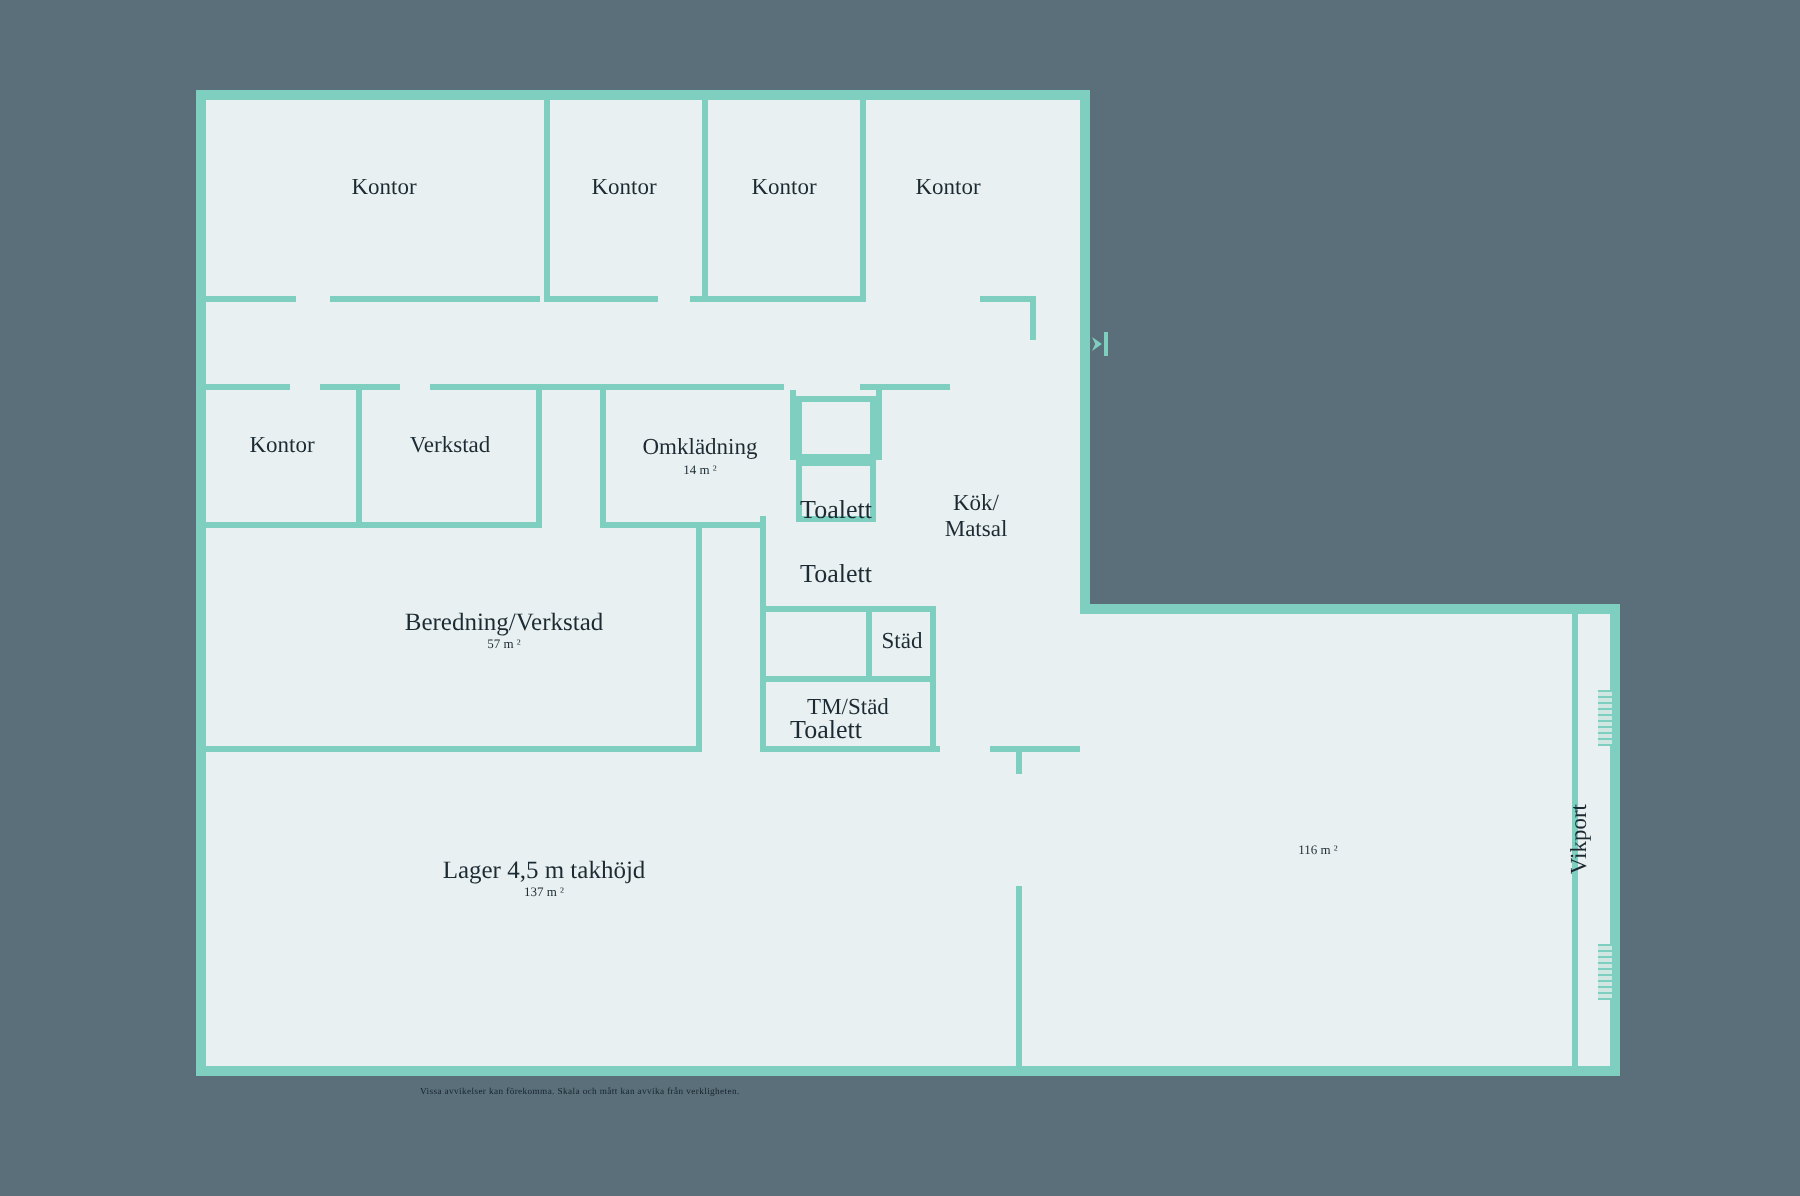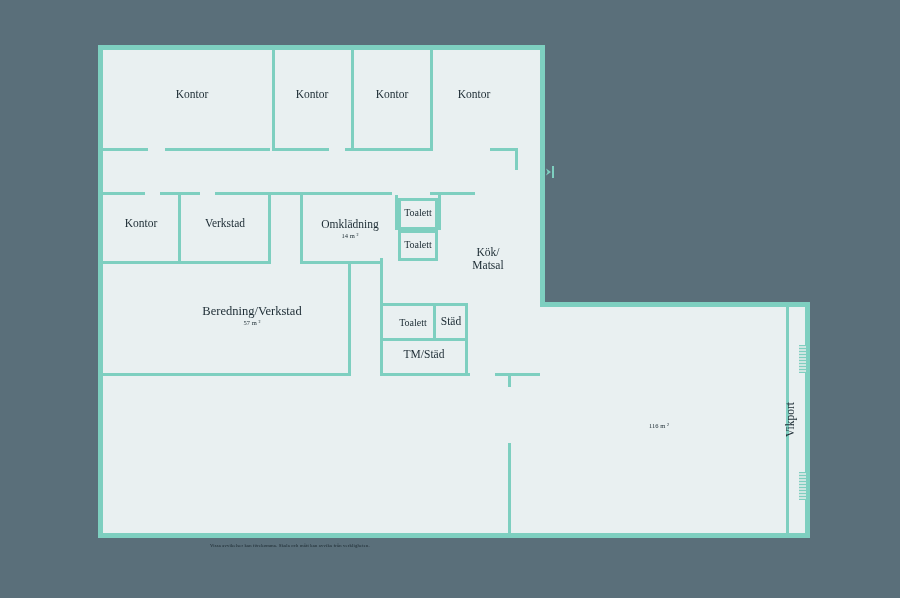--- a/index.html
+++ b/index.html
@@ -52,21 +52,21 @@
   .label .name {
     display: block;
     font-size: 11.5px;
   }
   .label .area {
     display: block;
     font-size: 6.5px;
     margin-top: 1px;
   }
   .label.big .name { font-size: 12.5px; }
-  .label.small .name { font-size: 10px; }
+  .label.small .name { font-size: 13px; margin-top: 41px; }
 
   .label.vertical {
     writing-mode: vertical-rl;
     transform: rotate(180deg);
   }
   .footnote {
     position: absolute;
     font-size: 4.6px;
     color: #17242b;
     letter-spacing: 0.2px;
@@ -236,20 +236,24 @@
     <div class="label big" style="left:145px; top:304px; width:214px;">
       <span class="name">Beredning/Verkstad</span>
       <span class="area">57 m ²</span>
     </div>
 
     <div class="label" style="left:440px; top:246px; width:96px;">
       <span class="name">Kök/</span>
       <span class="name">Matsal</span>
     </div>
 
+    <div class="label big" style="left:168px; top:428px; width:208px;">
+      <span class="name">Lager 4,5 m takhöjd</span>
+      <span class="area">137 m ²</span>
+    </div>
 
     <div class="label big" style="left:556px; top:421px; width:206px;">
       <span class="area">116 m ²</span>
     </div>
 
     <div class="label vertical" style="left:784px; top:402px;">
       <span class="name">Vikport</span>
     </div>
 
     <div class="footnote" style="left:210px; top:543px;">Vissa avvikelser kan förekomma. Skala och mått kan avvika från verkligheten.</div>

